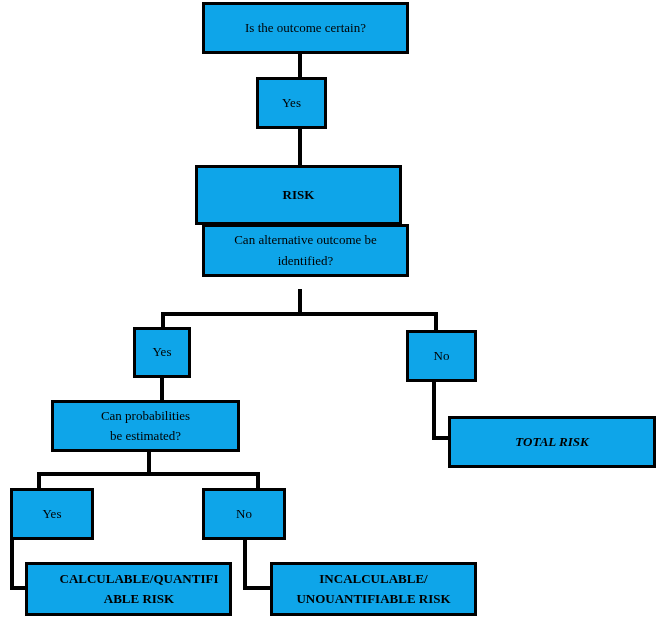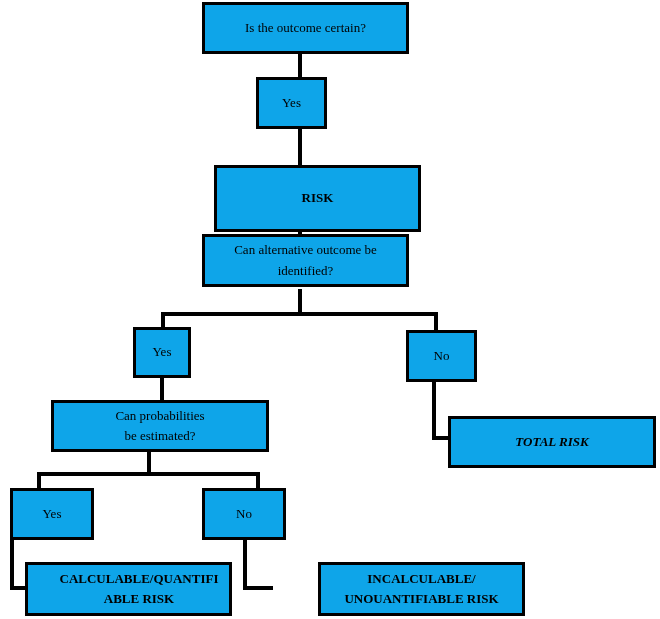--- a/index.html
+++ b/index.html
@@ -35,55 +35,55 @@
 <div class="line" style="left:243px;top:586px;width:30px;height:4px;"></div>
 
 <div class="box" style="left:202px;top:2px;width:207px;height:52px;">
   <span class="txt">Is the outcome certain?</span>
 </div>
 
 <div class="box" style="left:256px;top:77px;width:71px;height:52px;">
   <span class="txt">Yes</span>
 </div>
 
-<div class="box bold" style="left:214px;top:165px;width:207px;height:67px;">
+<div class="box bold" style="left:195px;top:165px;width:207px;height:60px;">
   <span class="txt">RISK</span>
 </div>
 
-<div class="box" style="left:202px;top:234px;width:207px;height:53px;">
+<div class="box" style="left:202px;top:224px;width:207px;height:53px;">
   <span class="txt">Can alternative outcome be
 identified?</span>
 </div>
 
 <div class="box" style="left:133px;top:327px;width:58px;height:51px;">
   <span class="txt">Yes</span>
 </div>
 
 <div class="box" style="left:406px;top:330px;width:71px;height:52px;">
   <span class="txt">No</span>
 </div>
 
 <div class="box bold" style="left:448px;top:416px;width:208px;height:52px;font-style:italic;">
   <span class="txt">TOTAL RISK</span>
 </div>
 
-<div class="box" style="left:51px;top:400px;width:218px;height:52px;">
+<div class="box" style="left:51px;top:400px;width:189px;height:52px;">
   <span class="txt">Can probabilities
 be estimated?</span>
 </div>
 
 <div class="box" style="left:10px;top:488px;width:84px;height:52px;">
   <span class="txt">Yes</span>
 </div>
 
 <div class="box" style="left:202px;top:488px;width:84px;height:52px;">
   <span class="txt">No</span>
 </div>
 
 <div class="box bold" style="left:25px;top:562px;width:207px;height:54px;padding-left:21px;">
   <span class="txt">CALCULABLE/QUANTIFI
 ABLE RISK</span>
 </div>
 
-<div class="box bold" style="left:270px;top:562px;width:207px;height:54px;margin-left:48px;">
+<div class="box bold" style="left:270px;top:562px;width:207px;height:54px;">
   <span class="txt">INCALCULABLE/
 UNOUANTIFIABLE  RISK</span>
 </div>
 
 </body></html>

